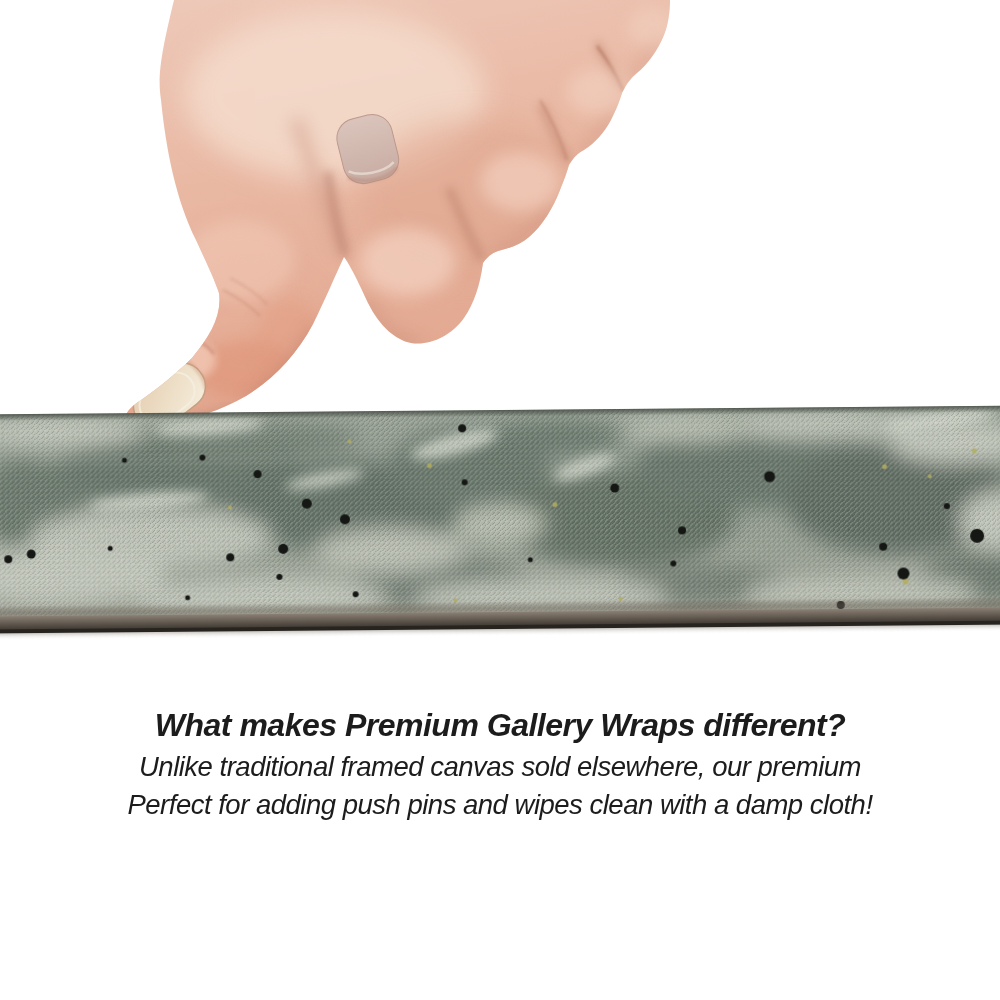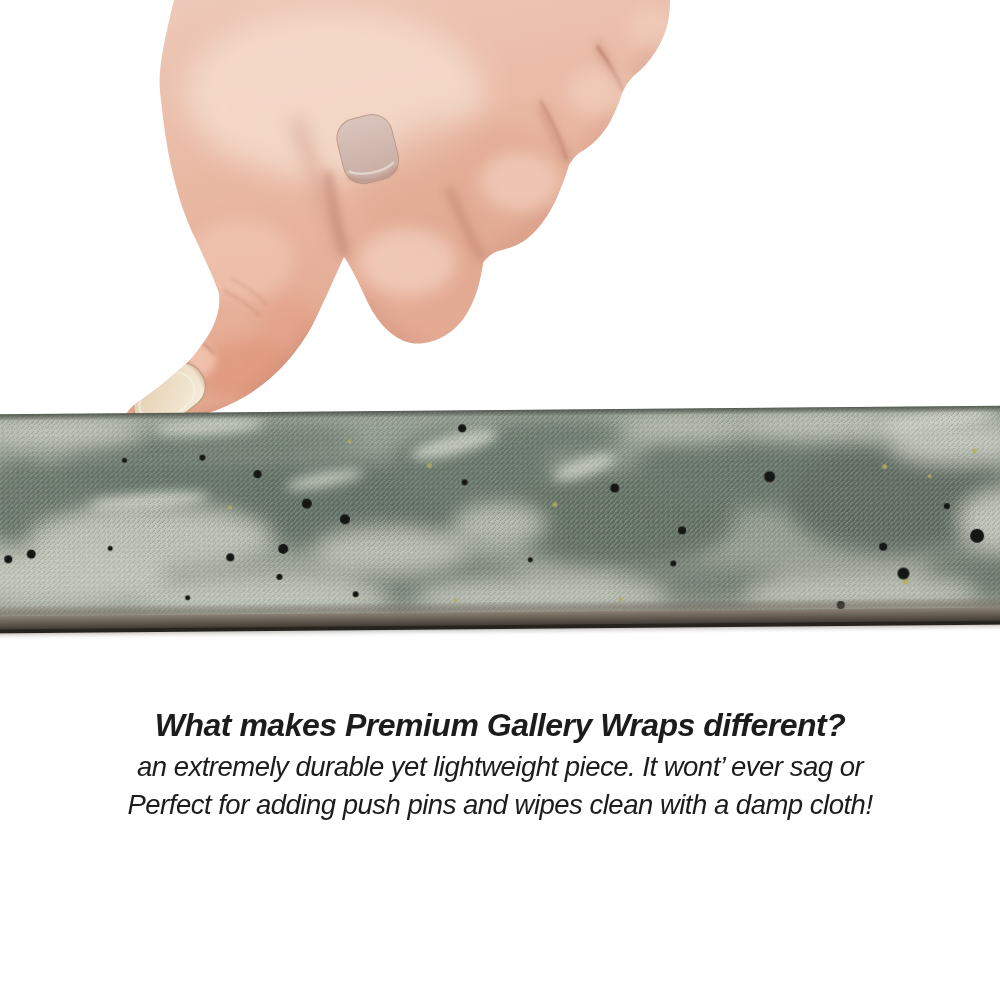--- a/index.html
+++ b/index.html
@@ -264,17 +264,17 @@
 
       <rect x="0" y="194" width="1020" height="10" fill="#6e665c" opacity="0.5" filter="url(#bl2)"></rect>
       <rect x="0" y="202" width="1020" height="17" fill="url(#edgeGrad)"></rect>
       <rect x="0" y="215" width="1020" height="4" fill="#26221e" opacity="0.9"></rect>
       <rect x="0" y="219" width="1020" height="7" fill="url(#fadeGrad)"></rect>
     </svg>
   </div>
 
   <div class="copy">
     <div class="heading">What makes Premium Gallery Wraps different?</div>
-    <div class="line">an extremely durable yet lightweight piece. It wont’ ever sag or</div>
+    <div class="line">Unlike traditional framed canvas sold elsewhere, our premium</div>
     <div class="line">Perfect for adding push pins and wipes clean with a damp cloth!</div>
   </div>
 
 </div>
 
 </body></html>

